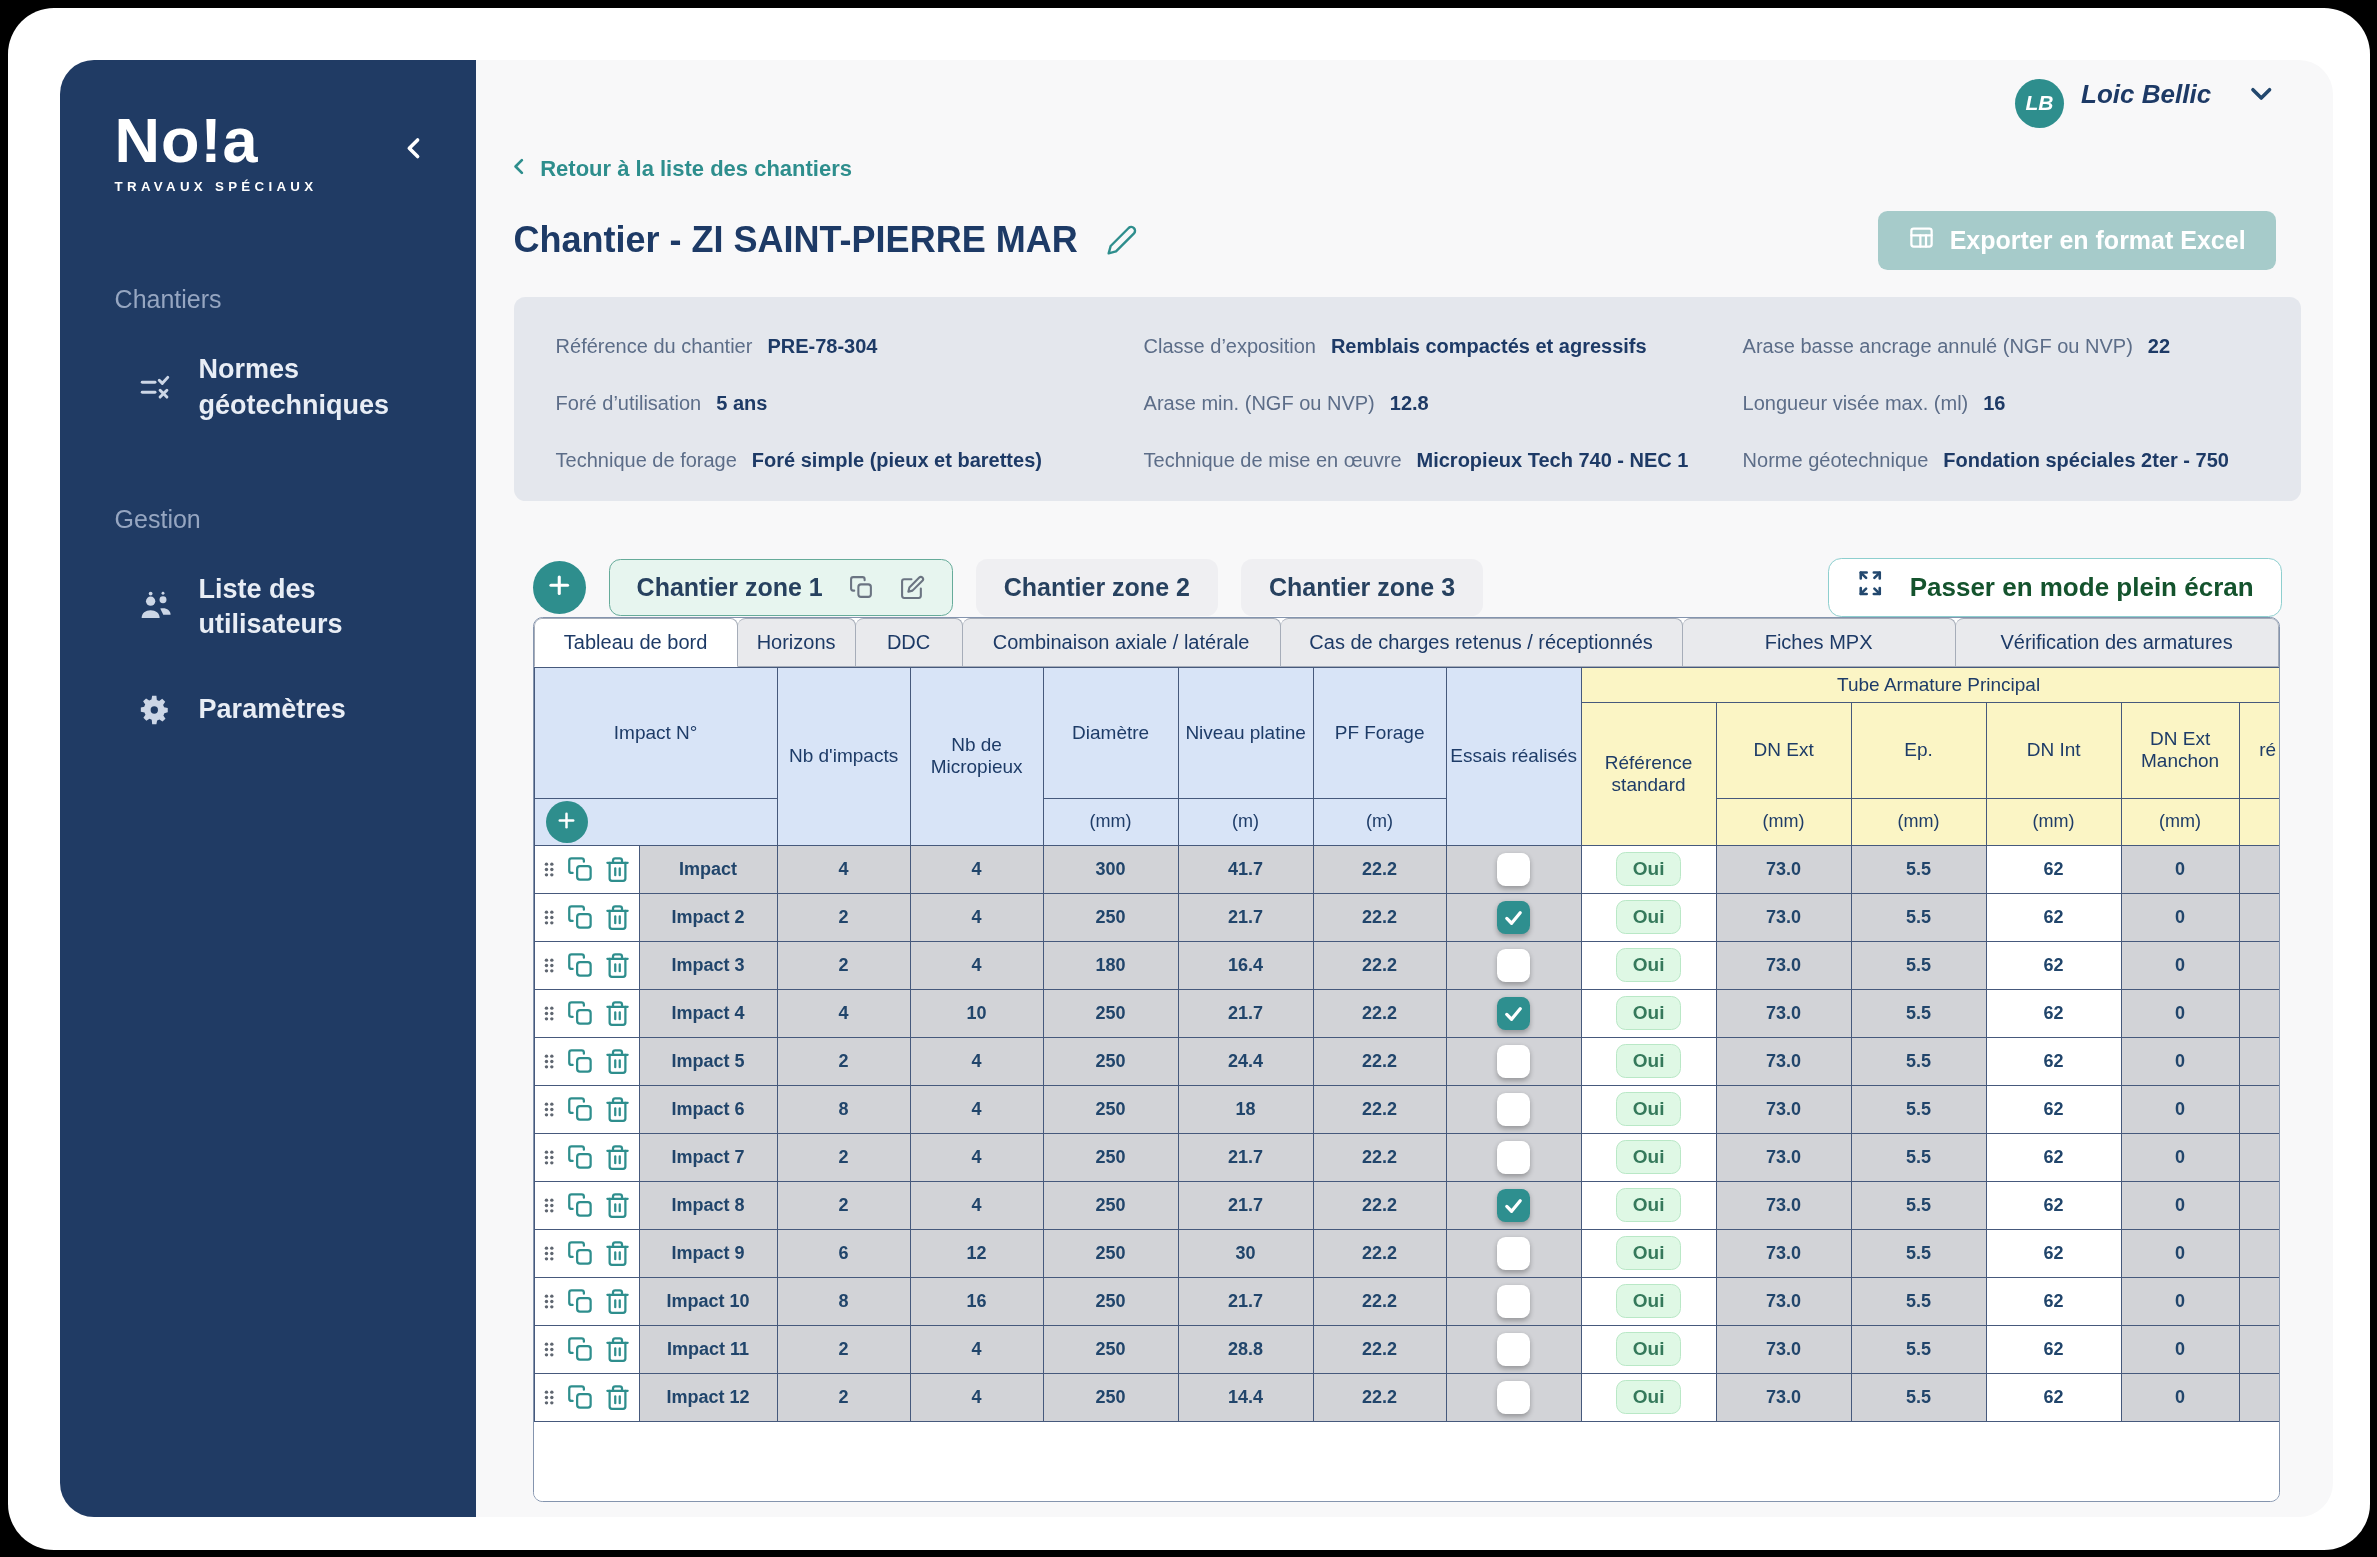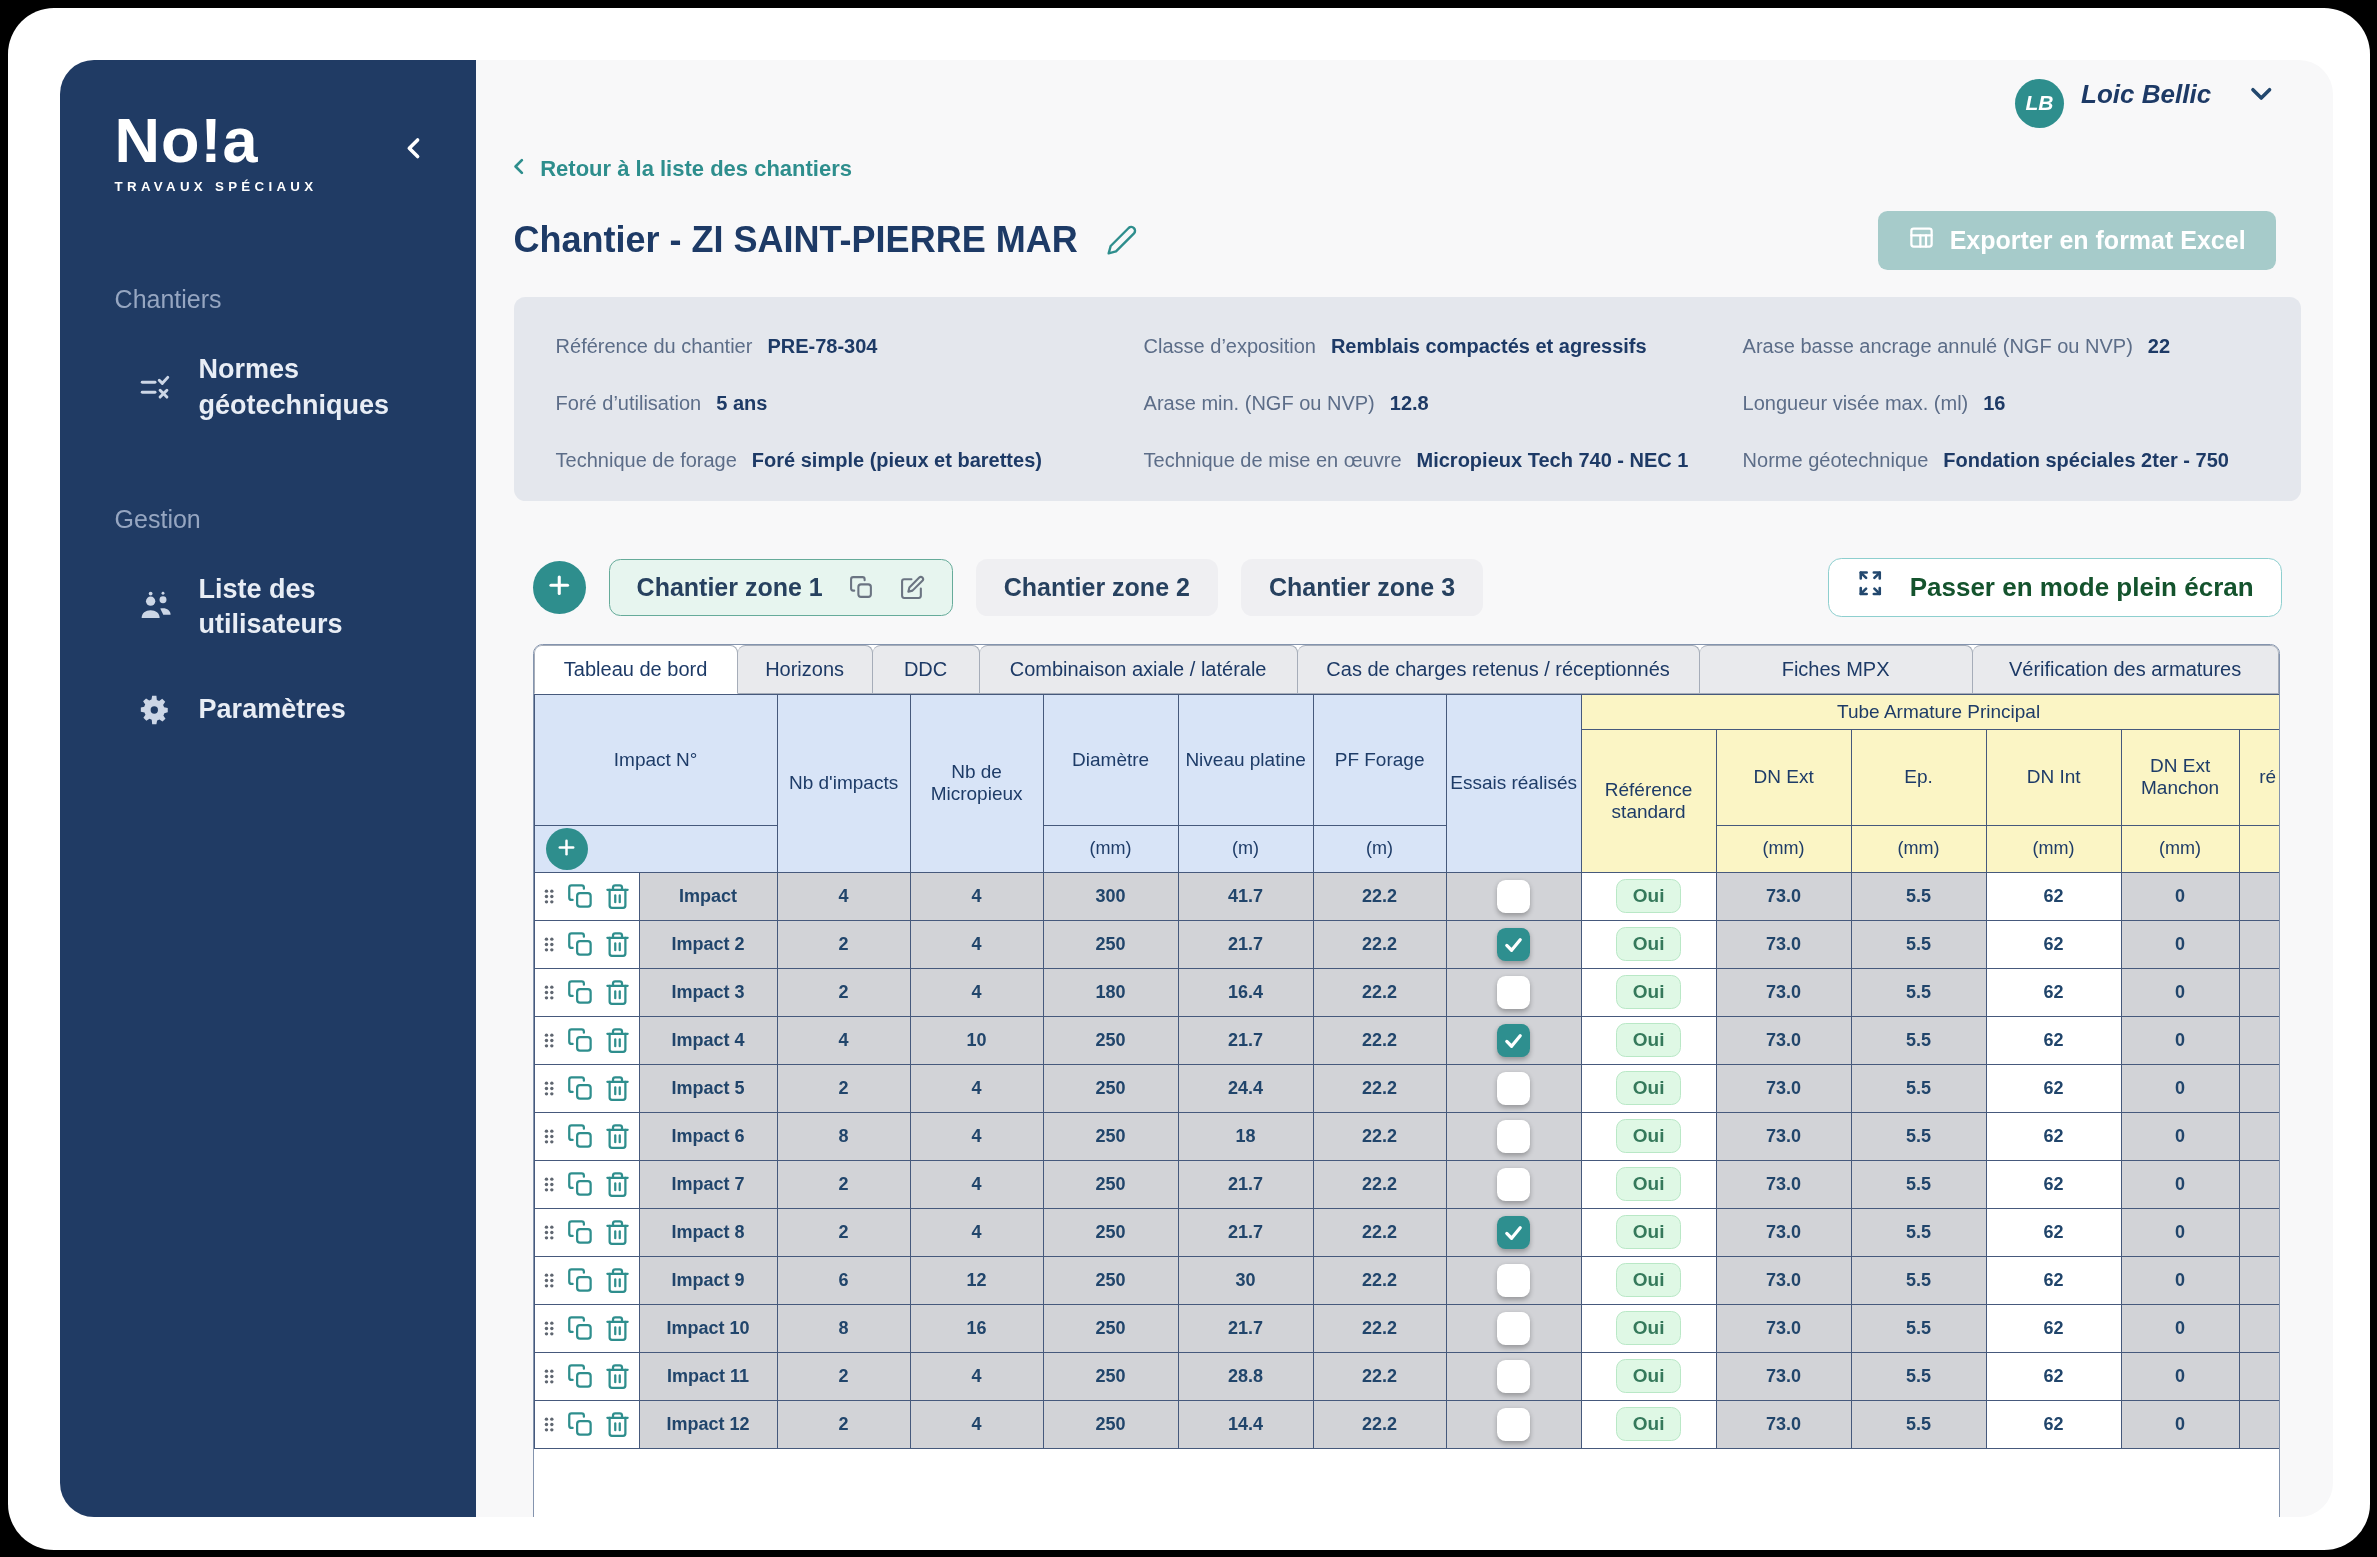--- a/index.html
+++ b/index.html
@@ -44,26 +44,26 @@
   .field .fv{color:#1d3a66;font-weight:700;margin-left:15px;}
 
   .zone-row{display:flex;align-items:center;gap:23px;margin-top:57px;margin-left:19px;margin-right:19px;}
   .plus-btn{width:53px;height:53px;border-radius:50%;background:#2e8e8d;border:none;display:flex;align-items:center;justify-content:center;cursor:pointer;flex-shrink:0;}
   .chip{height:57px;padding:0 27px;border-radius:11.4px;background:#efeff2;border:1.9px solid transparent;display:flex;align-items:center;gap:26px;color:#27415f;font-size:25px;font-weight:700;box-sizing:border-box;cursor:pointer;}
   .chip.active{background:#e7f5ef;border-color:#66ab9a;}
   .chip .cicon{display:flex;cursor:pointer;}
   .fullscreen-btn{margin-left:auto;height:59px;padding:0 27px;border-radius:13.3px;border:1.9px solid #8ecfcf;background:#fff;color:#14532d;font-size:26px;font-weight:700;font-family:inherit;display:flex;align-items:center;gap:25px;cursor:pointer;}
 
   
-  .card{margin-top:27px;margin-left:19px;width:1747px;height:885px;background:#fff;border:1.9px solid #8494ae;border-radius:9.5px;box-sizing:border-box;overflow:hidden;display:flex;flex-direction:column;}
+  .card{margin-left:19px;width:1747px;height:885px;background:#fff;border:1.9px solid #8494ae;border-radius:9.5px;box-sizing:border-box;overflow:hidden;display:flex;flex-direction:column;}
   .tabs{display:flex;height:49px;flex-shrink:0;}
   .tab{box-sizing:border-box;border:1px solid #a6adb9;border-left-width:0;background:#e9eaed;color:#1d3a66;font-size:20px;display:flex;align-items:center;justify-content:center;border-radius:7.6px 7.6px 0 0;cursor:pointer;}
   .tab:first-child{border-left-width:1px;}
   .tab.active{background:#fff;border-bottom-color:#fff;}
-  .t1{width:204px}.t2{width:135px}.t3{width:107px}.t4{width:318px}.t5{width:402px}.t6{width:273px}.t7{flex:1}
+  .t1{width:204px}.t2{width:118px}.t3{width:107px}.t4{width:318px}.t5{width:402px}.t6{width:273px}.t7{flex:1}
 
   table{border-collapse:collapse;table-layout:fixed;width:1762px;flex-shrink:0;}
   th,td{border:1.9px solid #46597c;padding:0;text-align:center;overflow:hidden;}
   thead th{font-weight:400;color:#1e3c68;font-size:19px;}
   .bh{background:#d8e4f7;}
   .yh{background:#fbf5c5;}
   tr.r1 th{height:34px;font-size:19px;}
   tr.r2 th{height:95px;}
   tr.r3 th{height:46px;font-size:18px;}
   .addcell{text-align:left;padding-left:11.4px;}

